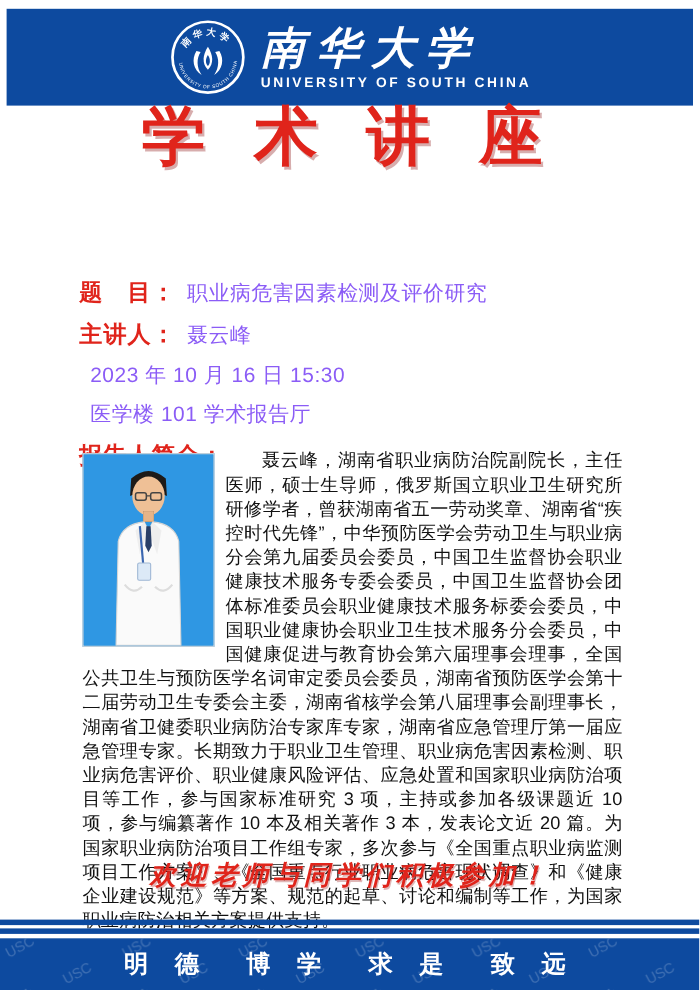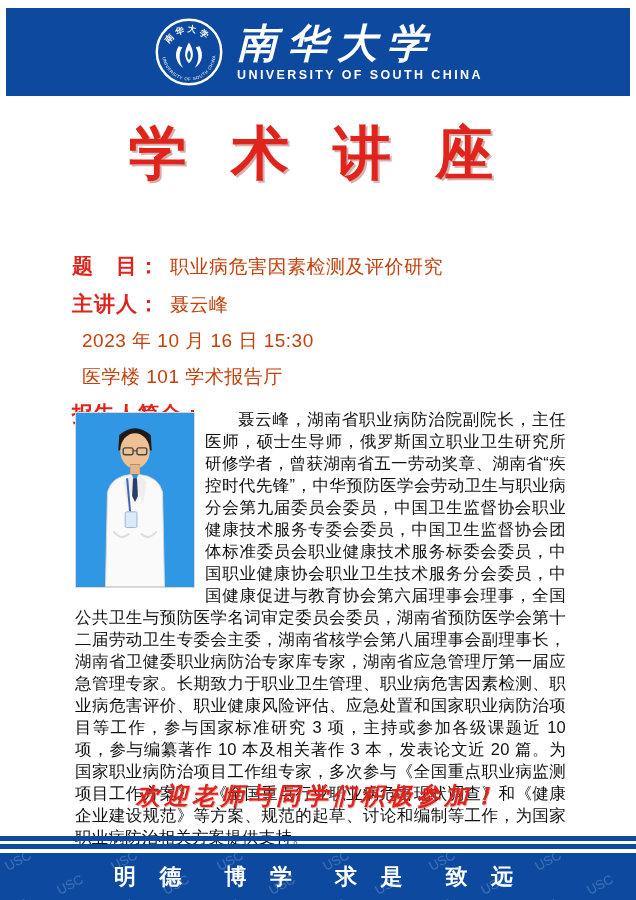--- a/index.html
+++ b/index.html
@@ -19,34 +19,34 @@
   .uni-names { color:#ffffff; display:flex; flex-direction:column; align-items:flex-start; }
   .uni-cn {
     font-family:"Liberation Serif", serif; font-weight:bold; font-style:italic;
     font-size:40px; line-height:1.05; letter-spacing:10px; white-space:nowrap;
   }
   .uni-en {
     font-size:12.5px; font-weight:bold; letter-spacing:2.4px; margin-top:3px; white-space:nowrap;
   }
   
   .lecture-title {
-    margin-top:120px; text-align:center;
+    margin-top:92px; text-align:center;
     font-size:58px; font-weight:bold; color:var(--accent-red,#e0241b);
     letter-spacing:14px; line-height:1.15;
     text-shadow:2px 2px 0 rgba(140,20,20,.35);
     position:absolute; left:0; right:0; top:0;
   }
   
   .info { position:absolute; left:72px; right:66px; top:212px;margin-top:40px; }
   .info-row { display:flex; align-items:baseline; margin-bottom:10px; }
   .info-label {
     color:var(--accent-red,#e0241b); font-weight:bold; font-size:21px;
     white-space:pre; letter-spacing:1px; flex:0 0 auto;
   }
-  .info-value { color:#c2410c; font-size:19px; margin-left:10px; letter-spacing:.5px; }
+  .info-value { color:#8b5cf6; font-size:19px; margin-left:10px; letter-spacing:.5px; }
   .bio-label {
     color:var(--accent-red,#e0241b); font-weight:bold; font-size:21px; letter-spacing:1px;
     margin-top:2px;
   }
   
   .bio { position:absolute; left:75px; right:70px; top:408px; }
   .speaker-photo {
     float:left; width:120px; height:176px; margin:4px 10px 2px 0;
     border:1px solid #d8d8d8; background:#2f97e3;
   }
@@ -68,21 +68,21 @@
   .footer-bar {
     position:absolute; left:0; right:0; bottom:0; height:47px;
     background:var(--brand-blue,#0d4a9f); overflow:hidden;
   }
   .footer-bar svg.watermark { position:absolute; inset:0; width:100%; height:100%; }
   .motto {
     position:relative; z-index:1; height:100%;
     display:flex; align-items:center; justify-content:center; gap:34px;
   }
   .motto-word {
-    color:#ffffff; font-weight:bold; font-size:22px; letter-spacing:9px; white-space:nowrap;font-family:Liberation Serif, serif;
+    color:#ffffff; font-weight:bold; font-size:22px; letter-spacing:9px; white-space:nowrap;
   }
 </style>
 </head>
 <body>
 
 <div class="poster">
 
   <div class="header-bar">
     <svg class="seal" viewBox="0 0 76 76">
       <defs>

